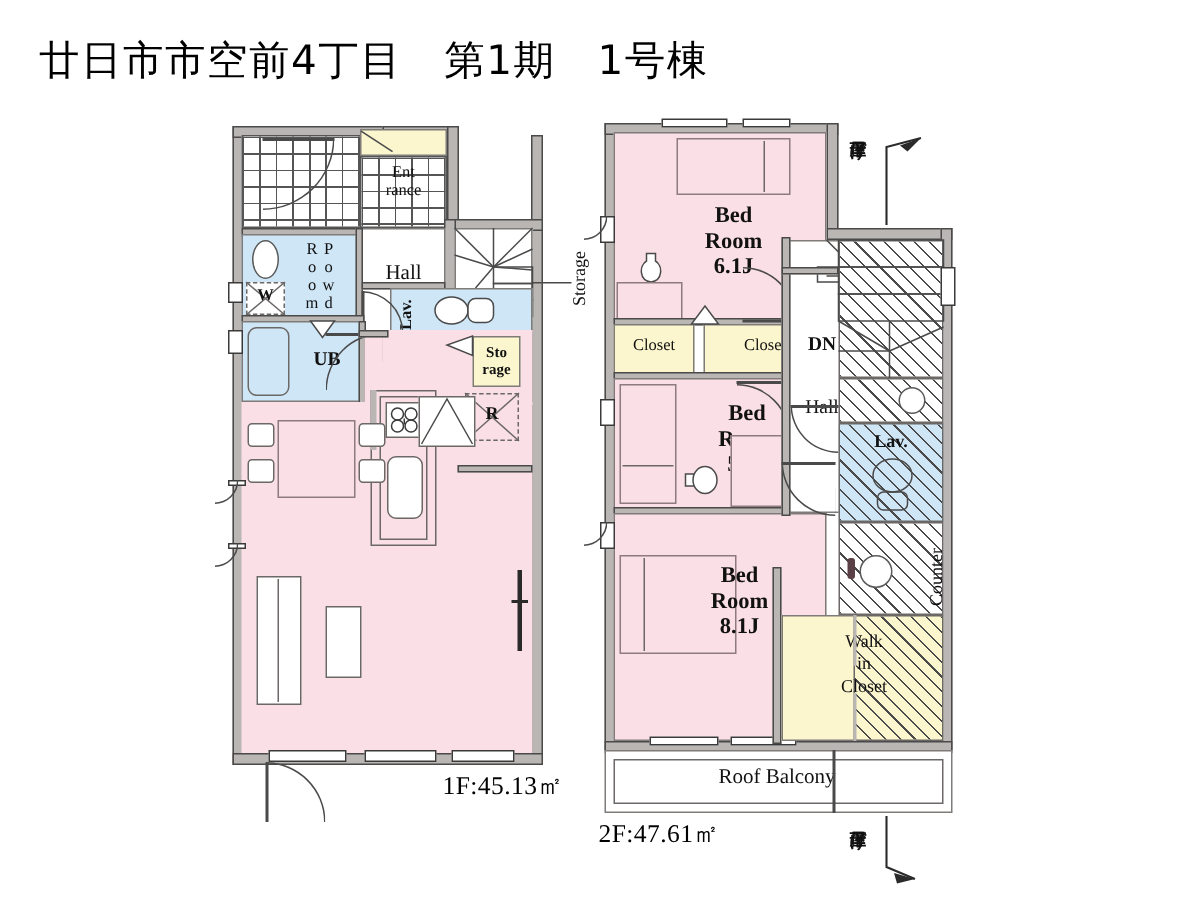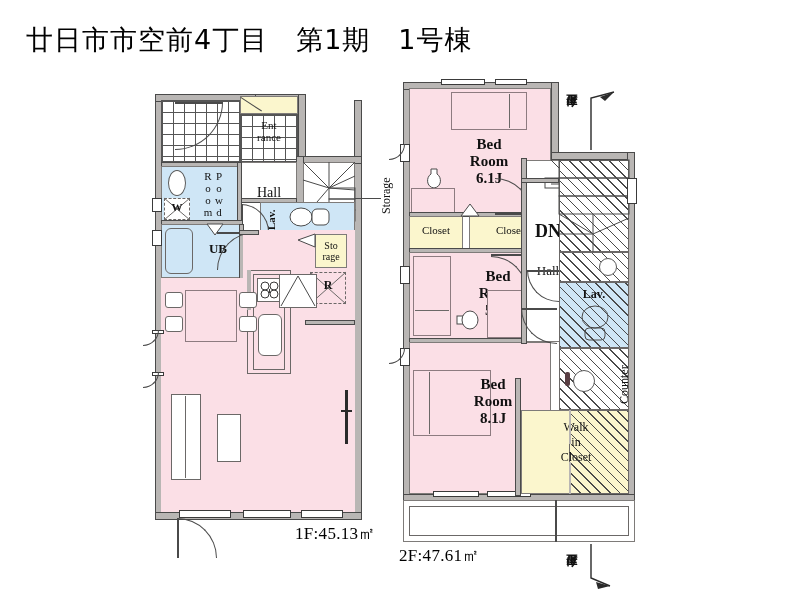--- a/index.html
+++ b/index.html
@@ -57,21 +57,21 @@
   .oval{position:absolute;box-sizing:border-box;border:1px solid #5a5a5a;background:#fff;border-radius:50%;}
   .rrect{position:absolute;box-sizing:border-box;border:1px solid #6b6867;background:#fff;border-radius:6px;}
 </style>
 </head>
 <body>
 
 <div id="root">
 
   <div class="title">廿日市市空前4丁目　第1期　1号棟</div>
 
-  <div class="plan" id="f1" style="left:155px;top:94px;width:235px;height:430px;">
+  <div class="plan" id="f1" style="left:155px;top:84px;width:235px;height:430px;">
 
     <div class="wall" style="left:0;top:0;width:8px;height:426px;"></div>
     <div class="wall" style="left:199px;top:6px;width:8px;height:420px;"></div>
     <div class="wall" style="left:0;top:0;width:105px;height:8px;"></div>
     <div class="wall" style="left:100px;top:0;width:8px;height:72px;"></div>
     <div class="wall" style="left:100px;top:0px;width:50px;height:8px;"></div>
     <div class="wall" style="left:143px;top:0px;width:8px;height:68px;"></div>
     <div class="wall" style="left:143px;top:62px;width:64px;height:8px;"></div>
     <div class="wall" style="left:0;top:418px;width:207px;height:8px;"></div>
 
@@ -148,21 +148,21 @@
     <div class="wall" style="left:84px;top:130px;width:5px;height:56px;"></div>
 
     <div class="room pink nb" style="left:6px;top:184px;width:194px;height:234px;"></div>
     <div class="room pink nb" style="left:88px;top:136px;width:112px;height:50px;"></div>
 
     <div class="arc q-tl" style="left:62px;top:138px;width:38px;height:38px;"></div>
     <div class="ln" style="left:62px;top:138px;width:38px;height:1.5px;"></div>
     <div class="wall" style="left:84px;top:136px;width:20px;height:5px;"></div>
 
     <div class="room cream" style="left:160px;top:140px;width:32px;height:34px;"></div>
-    <div class="lbl" style="left:160px;top:146px;width:32px;font-size:10px;line-height:1.1;font-family:'Liberation Serif',serif;">Sto<br>rage</div>
+    <div class="lbl" style="left:160px;top:146px;width:32px;font-size:10px;line-height:1.1;font-family:'Liberation Serif',serif;font-weight:bold;">Sto<br>rage</div>
     <svg style="position:absolute;left:142px;top:140px;" width="18" height="14">
       <path d="M18,0 L18,13 L1,6 Z" fill="#fff" stroke="#4a4a4a" stroke-width="1"></path>
     </svg>
 
     <div class="dash" style="left:155px;top:178px;width:36px;height:32px;background:#fbdfe6;"></div>
     <svg style="position:absolute;left:155px;top:178px;" width="36" height="32">
       <line x1="0" y1="0" x2="36" y2="32" stroke="#6b6867" stroke-width="1"></line>
       <line x1="36" y1="0" x2="0" y2="32" stroke="#6b6867" stroke-width="1"></line>
     </svg>
     <div class="lbl" style="left:155px;top:185px;width:36px;font-size:12px;font-weight:bold;">R</div>
@@ -273,21 +273,21 @@
     <div class="fixp" style="left:10px;top:288px;width:78px;height:66px;"></div>
     <div class="ln2" style="left:26px;top:290px;width:1px;height:62px;"></div>
     <div class="lbl" style="left:40px;top:294px;width:100px;font-size:15px;font-weight:bold;line-height:1.12;">Bed<br>Room<br>8.1J</div>
     <div class="win" style="left:-3px;top:266px;width:10px;height:18px;"></div>
     <div class="arc q-br" style="left:-14px;top:266px;width:16px;height:16px;"></div>
     <div class="win" style="left:30px;top:409px;width:46px;height:6px;"></div>
     <div class="win" style="left:84px;top:409px;width:44px;height:6px;"></div>
     <div class="wall" style="left:112px;top:296px;width:6px;height:118px;"></div>
 
     <div class="room white" style="left:118px;top:78px;width:54px;height:182px;"></div>
-    <div class="lbl" style="left:118px;top:140px;width:54px;font-size:18px;font-weight:bold;">DN</div>
+    <div class="lbl" style="left:118px;top:140px;width:54px;font-size:13px;font-weight:bold;">DN</div>
     <div class="lbl" style="left:118px;top:182px;width:54px;font-size:13px;">Hall</div>
 
     <svg style="position:absolute;left:148px;top:78px;" width="36" height="40">
       <g stroke="#4a4a4a" stroke-width="1" fill="none">
         <line x1="0" y1="0" x2="18" y2="18"></line>
           <line x1="18" y1="0" x2="18" y2="18"></line>
         <line x1="36" y1="0" x2="18" y2="18"></line>
         <rect x="-6" y="18" width="24" height="10"></rect>
         <line x1="0" y1="24" x2="10" y2="24"></line>
       </g>
@@ -328,20 +328,21 @@
     <div class="ln" style="left:162px;top:290px;width:5px;height:14px;background:#5a3f44;border-radius:2px;"></div>
 
     <div class="room cream" style="left:118px;top:328px;width:50px;height:84px;"></div>
     <div class="hatch" style="left:166px;top:328px;width:60px;height:84px;background-color:#fbf6cd;"></div>
     <div class="lbl" style="left:138px;top:338px;width:70px;font-size:12px;line-height:1.25;font-family:'Liberation Serif',serif;">Walk<br>in<br>Closet</div>
     <div class="ln2" style="left:166px;top:328px;width:2px;height:34px;background:#b9b6b4;"></div>
     <div class="ln2" style="left:166px;top:380px;width:2px;height:32px;background:#b9b6b4;"></div>
 
     <div class="room white" style="left:0;top:418px;width:232px;height:42px;"></div>
     <div class="thin" style="left:6px;top:424px;width:220px;height:30px;"></div>
+    <div class="lbl" style="left:40px;top:430px;width:150px;font-size:14px;">Roof Balcony</div>
     <div class="ln" style="left:152px;top:418px;width:1.5px;height:42px;"></div>
 
     <div class="area" style="left:-4px;top:462px;">2F:47.61㎡</div>
   </div>
 
   <div style="position:absolute;left:566px;top:86px;">
     <div class="vlbl" style="left:0;top:0;font-size:11px;font-family:'DejaVu Sans','Liberation Sans',sans-serif;font-weight:bold;">母屋下げ</div>
     <svg style="position:absolute;left:18px;top:2px;" width="34" height="66">
       <path d="M7,62 L7,10 L30,4" stroke="#2a2a2a" stroke-width="1.4" fill="none"></path>
       <path d="M30,4 L16,9 L21,13 Z" fill="#2a2a2a"></path>

